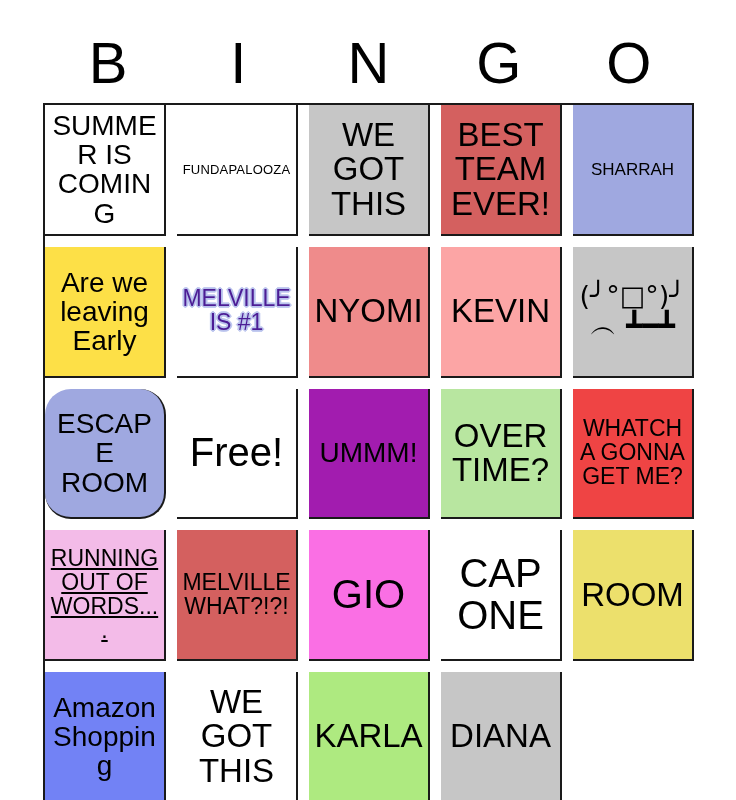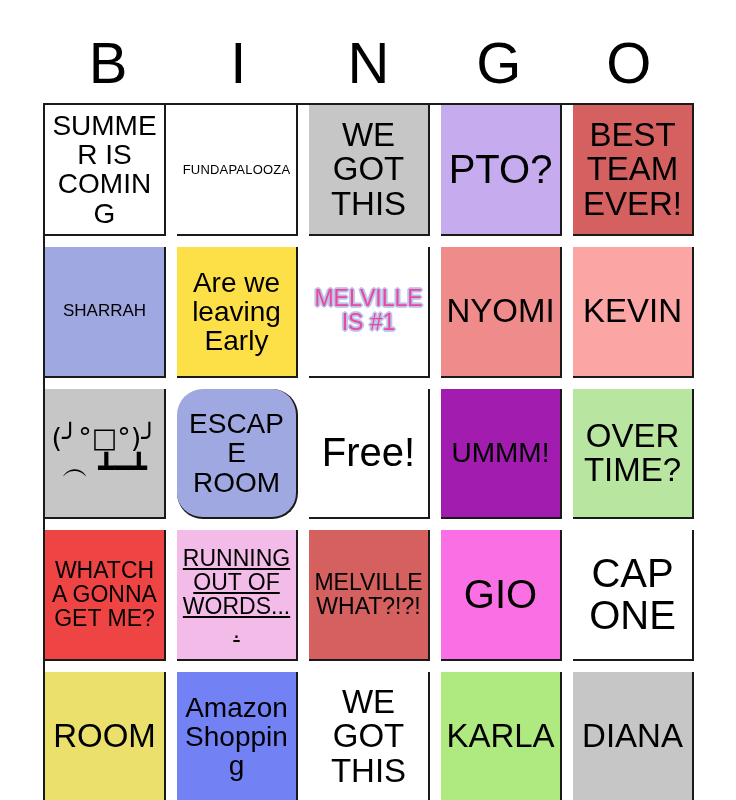--- a/index.html
+++ b/index.html
@@ -77,21 +77,21 @@
   
   .fs-kao {
     font-size: 27px;
     line-height: 1.12;
     letter-spacing: 0px;
     font-family: "DejaVu Sans", sans-serif;
   }
 
   
   .glow {
-    color: #ec4899;
+    color: #4c1d95;
     text-shadow:
       -1px -1px 0 #b9c2ec,
        1px -1px 0 #b9c2ec,
       -1px  1px 0 #b9c2ec,
        1px  1px 0 #b9c2ec,
        0   -2px 0 #c3cbf0,
        0    2px 0 #c3cbf0,
       -2px  0   0 #c3cbf0,
        2px  0   0 #c3cbf0;
   }
@@ -111,23 +111,20 @@
 
   <div class="grid" id="bingo-grid">
       <div class="cell" style="background: rgb(255, 255, 255);">
         <span class="cell-text fs-lg">SUMMER IS COMING</span>
       </div>
       <div class="cell" style="background: rgb(255, 255, 255);">
         <span class="cell-text fs-xs">FUNDAPALOOZA</span>
       </div>
       <div class="cell" style="background: rgb(198, 198, 198);">
         <span class="cell-text fs-xl">WE GOT THIS</span>
-      </div>
-      <div class="cell" style="background: rgb(198, 171, 238);">
-        <span class="cell-text fs-xxl">PTO?</span>
       </div>
       <div class="cell" style="background: rgb(212, 96, 95);">
         <span class="cell-text fs-xl">BEST TEAM EVER!</span>
       </div>
       <div class="cell" style="background: rgb(159, 168, 224);">
         <span class="cell-text fs-sm">SHARRAH</span>
       </div>
       <div class="cell" style="background: #fde047;">
         <span class="cell-text fs-lg">Are we leaving Early</span>
       </div>

